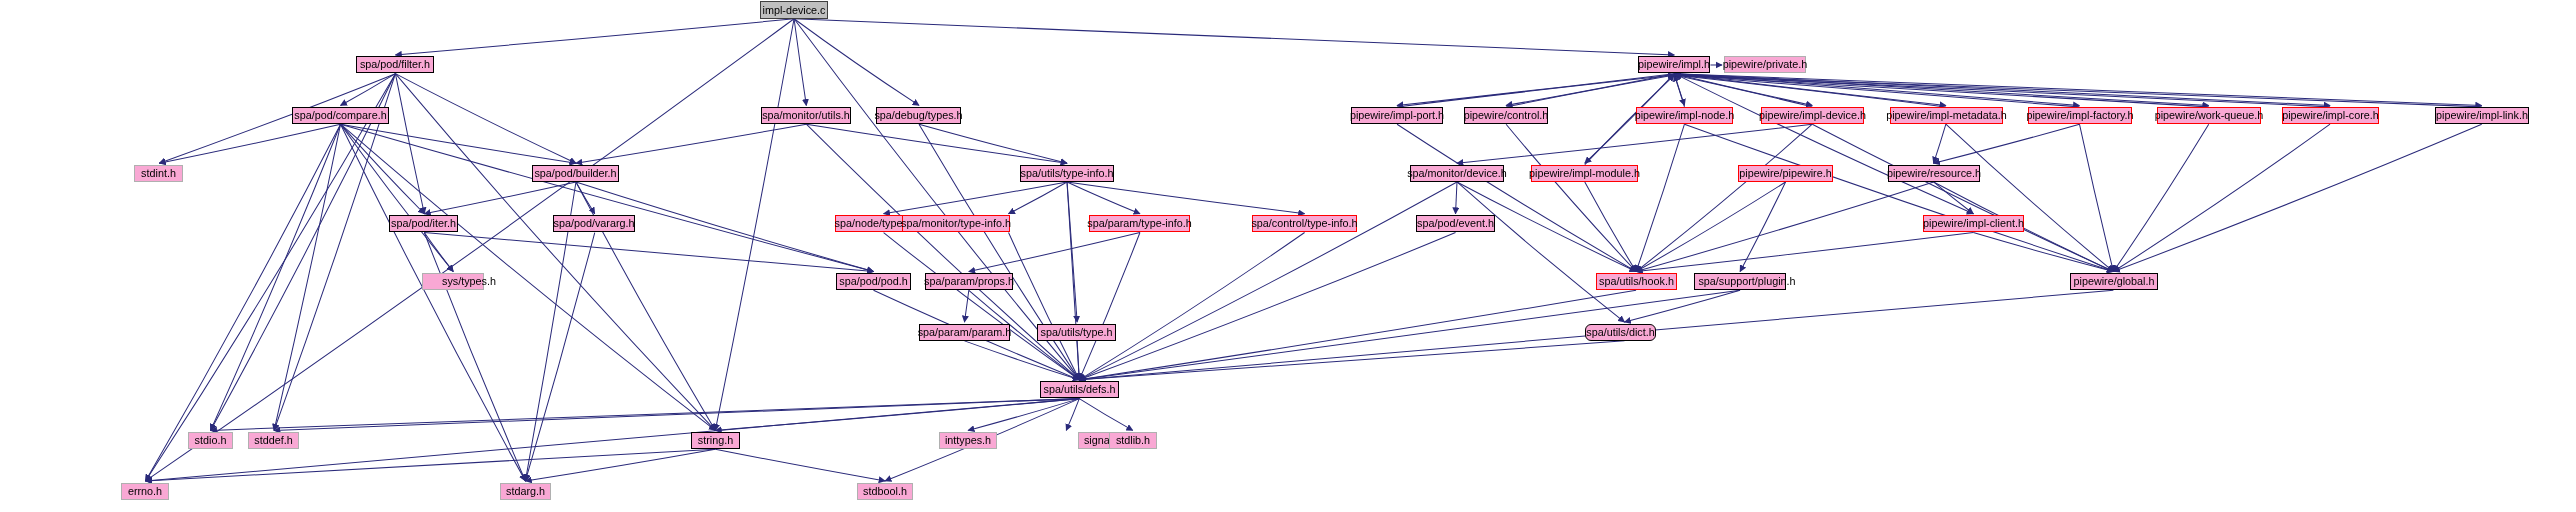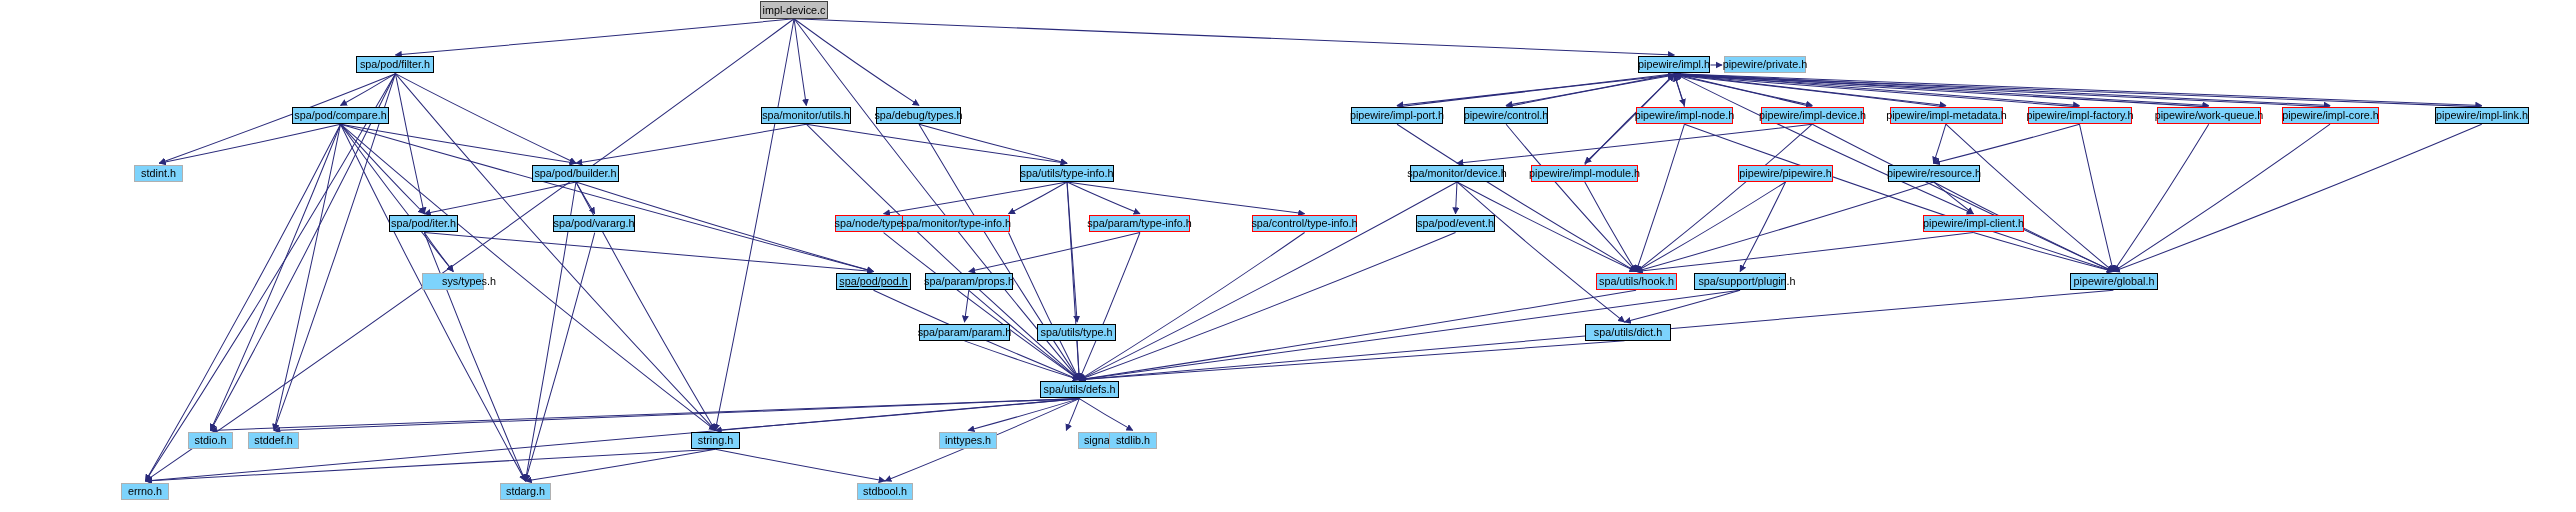--- a/index.html
+++ b/index.html
@@ -11,21 +11,21 @@
     font-family:"Liberation Sans","DejaVu Sans",sans-serif;
     overflow:hidden;
   }
   #edges{position:absolute;left:0;top:0;width:2576px;height:512px;}
   .node{
     position:absolute;
     box-sizing:border-box;
     display:flex;
     align-items:center;
     justify-content:center;
-    background:#7dd3fc;
+    background:#f9a8d4;
     border:0.7px solid #000000;
     color:#000000;
     white-space:nowrap;
     font-size:10.8px;
     line-height:1;
     letter-spacing:0px;
     z-index:5;
   }
   .node.root{background:#bfbfbf;border:0.7px solid #404040;}
   .node.red{border:1.2px solid #ff0000;}
@@ -190,28 +190,28 @@
       <div class="node " style="left: 1888px; top: 165px; width: 92px; height: 17.3px;">pipewire/resource.h</div>
       <div class="node " style="left: 389px; top: 215px; width: 69px; height: 17.3px;">spa/pod/iter.h</div>
       <div class="node " style="left: 553px; top: 215px; width: 82px; height: 17.3px;">spa/pod/vararg.h</div>
       <div class="node red" style="left: 835px; top: 215px; width: 97px; height: 17.3px;">spa/node/type-info.h</div>
       <div class="node red" style="left: 902px; top: 215px; width: 108px; height: 17.3px;">spa/monitor/type-info.h</div>
       <div class="node red" style="left: 1089px; top: 215px; width: 101px; height: 17.3px;">spa/param/type-info.h</div>
       <div class="node red" style="left: 1252px; top: 215px; width: 105px; height: 17.3px;">spa/control/type-info.h</div>
       <div class="node " style="left: 1416px; top: 215px; width: 79px; height: 17.3px;">spa/pod/event.h</div>
       <div class="node red" style="left: 1923px; top: 215px; width: 101px; height: 17.3px;">pipewire/impl-client.h</div>
       <div class="node gray" style="left: 422px; top: 273px; width: 62px; height: 17.3px; padding-left: 32px;">sys/types.h</div>
-      <div class="node " style="left: 836px; top: 273px; width: 75px; height: 17.3px; text-decoration: underline;">spa/pod/pod.h</div>
+      <div class="node " style="left: 836px; top: 273px; width: 75px; height: 17.3px;">spa/pod/pod.h</div>
       <div class="node " style="left: 925px; top: 273px; width: 88px; height: 17.3px;">spa/param/props.h</div>
       <div class="node red" style="left: 1596px; top: 273px; width: 81px; height: 17.3px;">spa/utils/hook.h</div>
       <div class="node " style="left: 1694px; top: 273px; width: 92px; height: 17.3px; padding-left: 14px;">spa/support/plugin.h</div>
       <div class="node " style="left: 2070px; top: 273px; width: 88px; height: 17.3px;">pipewire/global.h</div>
       <div class="node " style="left: 919px; top: 324px; width: 91px; height: 17.3px;">spa/param/param.h</div>
       <div class="node " style="left: 1037px; top: 324px; width: 79px; height: 17.3px;">spa/utils/type.h</div>
-      <div class="node " style="left: 1585px; top: 324px; width: 86px; height: 17.3px;">spa/utils/dict.h</div>
+      <div class="node " style="left: 1585px; top: 324px; width: 71px; height: 17.3px; border-radius: 6px;">spa/utils/dict.h</div>
       <div class="node " style="left: 1040px; top: 381px; width: 79px; height: 17.3px;">spa/utils/defs.h</div>
       <div class="node gray" style="left: 188px; top: 432px; width: 45px; height: 17.3px;">stdio.h</div>
       <div class="node gray" style="left: 248px; top: 432px; width: 51px; height: 17.3px;">stddef.h</div>
       <div class="node " style="left: 691px; top: 432px; width: 49px; height: 17.3px;">string.h</div>
       <div class="node gray" style="left: 939px; top: 432px; width: 58px; height: 17.3px;">inttypes.h</div>
       <div class="node gray" style="left: 1042px; top: 432px; width: 49px; height: 17.3px; margin-left: 36px;">signal.h</div>
       <div class="node gray" style="left: 1109px; top: 432px; width: 48px; height: 17.3px;">stdlib.h</div>
       <div class="node gray" style="left: 121px; top: 483px; width: 48px; height: 17.3px;">errno.h</div>
       <div class="node gray" style="left: 500px; top: 483px; width: 51px; height: 17.3px;">stdarg.h</div>
       <div class="node gray" style="left: 857px; top: 483px; width: 56px; height: 17.3px;">stdbool.h</div>

